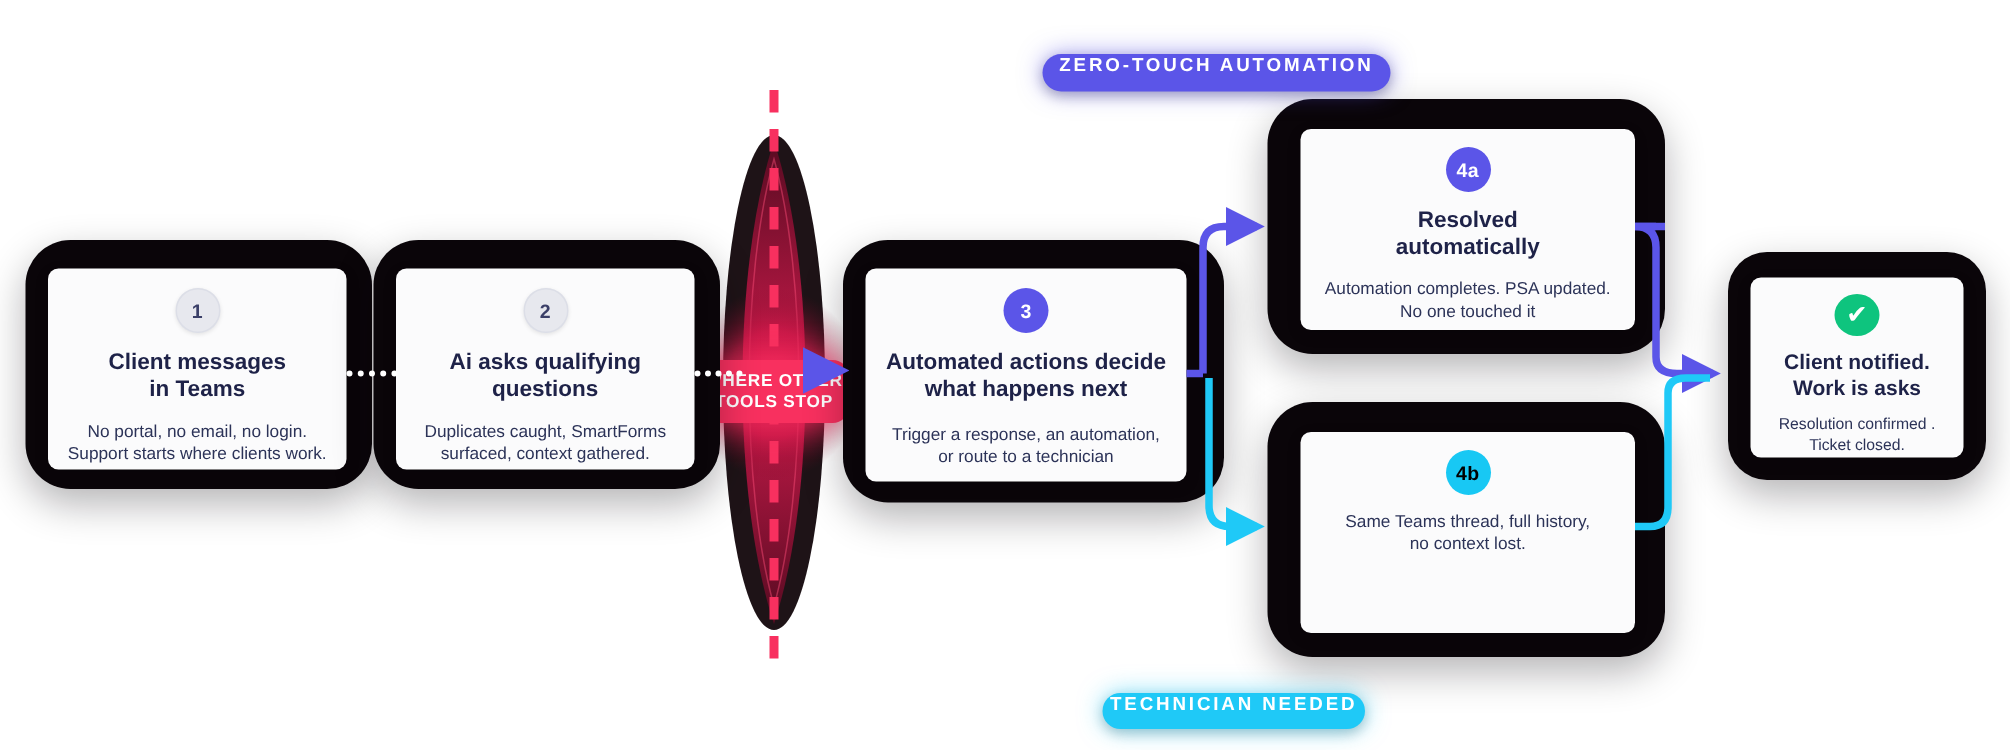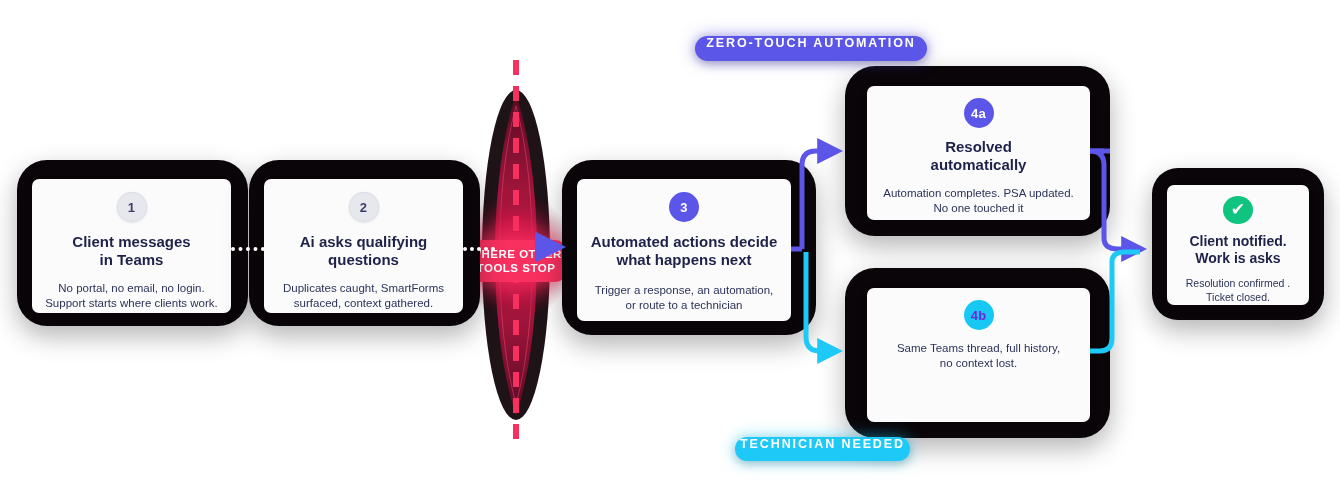--- a/index.html
+++ b/index.html
@@ -15,21 +15,21 @@
         box-shadow:0 3px 9px rgba(0,0,0,.16);
         display:flex;flex-direction:column;align-items:center;
         justify-content:flex-start;text-align:center;box-sizing:border-box;}
 
   .badge{width:30px;height:30px;border-radius:50%;display:flex;
          align-items:center;justify-content:center;
          font-size:13px;font-weight:bold;letter-spacing:.2px;}
   .badge.grey{background:#e7e8ee;color:#3b3f68;
               box-shadow:inset 0 0 0 1px #dcdee7,0 1px 3px rgba(0,0,0,.10);}
   .badge.purple{background:#5b55e8;color:#ffffff;}
-  .badge.cyan{background:#18c8f4;color:#6d28d9;}
+  .badge.cyan{background:#18c8f4;color:#000000;}
   .badge.green{background:#0ec47e;color:#ffffff;font-size:17px;}
 
   .c-title{color:#1e2248;font-weight:bold;line-height:1.22;}
   .c-sub{color:#2c3358;line-height:1.33;text-align:center;}
 
   
   .pill{position:absolute;border-radius:14px;color:#fff;font-weight:bold;
         font-size:12.5px;letter-spacing:1.9px;display:flex;align-items:flex-start;
         justify-content:center;white-space:nowrap;box-sizing:border-box;}
   .pill.purple{background:#5b55e8;box-shadow:0 0 16px rgba(91,85,232,.55),0 3px 8px rgba(0,0,0,.25);}
@@ -169,21 +169,21 @@
     </div>
     <div class="c-sub" style="font-size:10.5px;margin-top:10px;">
       <div>Resolution confirmed .</div>
       <div>Ticket closed.</div>
     </div>
   </div>
 
   <div class="pill purple" style="left:695px;top:36px;width:232px;height:25px;">
     <span>ZERO-TOUCH AUTOMATION</span>
   </div>
-  <div class="pill cyan" style="left:735px;top:437px;width:175px;height:24px;">
+  <div class="pill cyan" style="left:735px;top:462px;width:175px;height:24px;">
     <span>TECHNICIAN NEEDED</span>
   </div>
 
   <svg class="wires" viewBox="0 0 1340 500">
     <defs>
       <marker id="apurple" viewBox="0 0 10 10" refX="8" refY="5" markerWidth="5.2" markerHeight="5.2" orient="auto-start-reverse">
         <path d="M0 0 L10 5 L0 10 z" fill="#5b55e8"></path>
       </marker>
       <marker id="acyan" viewBox="0 0 10 10" refX="8" refY="5" markerWidth="5.2" markerHeight="5.2" orient="auto-start-reverse">
         <path d="M0 0 L10 5 L0 10 z" fill="#1fc9f7"></path>

